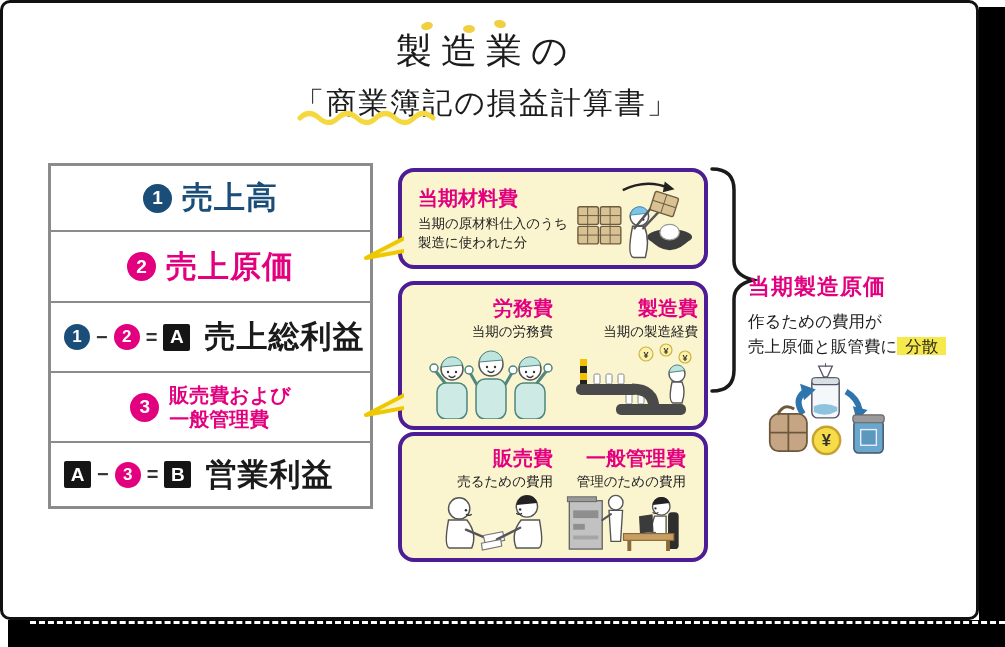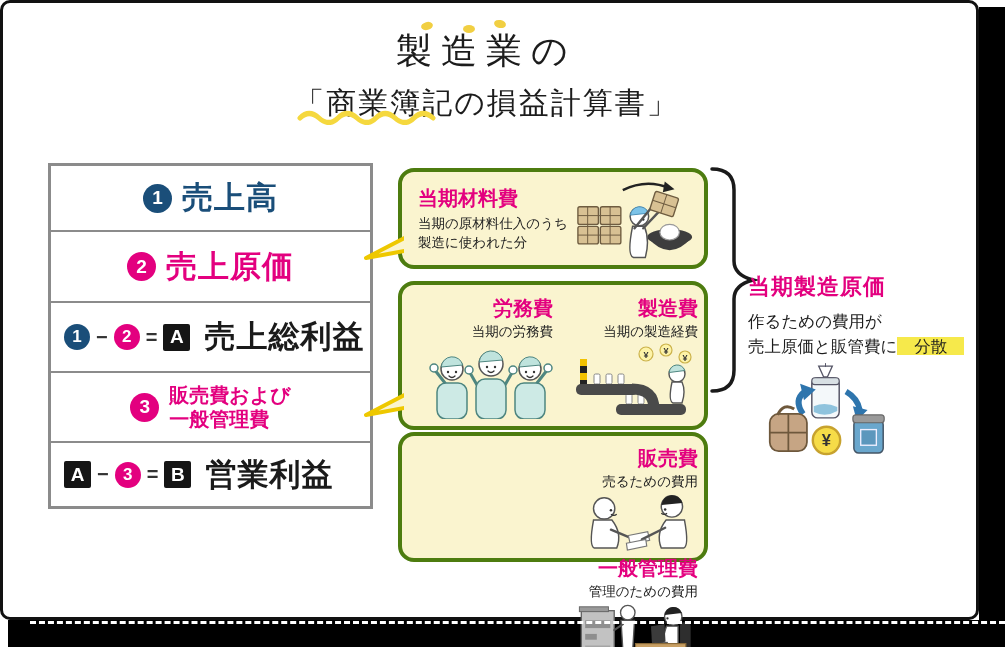--- a/index.html
+++ b/index.html
@@ -36,39 +36,39 @@
   .circle.sm { width:26px; height:26px; font-size:17px; }
   .square { width:27px; height:27px; background:#151515; color:#fff; font-weight:bold; font-size:19px;
             display:flex; align-items:center; justify-content:center; border-radius:2px; flex:0 0 auto;}
   .row-label { font-weight:bold; font-size:31px; letter-spacing:1px; }
   .row-label.blue { color:#1a4e79; } .row-label.pink { color:#e3007f; } .row-label.dark { color:#1a1a1a; margin-left:8px; }
   .op { font-weight:bold; font-size:20px; color:#333; }
   .two-line { font-weight:bold; font-size:20px; color:#e3007f; line-height:1.2; text-align:left; }
 
   
   .bubble { position:absolute; left:398px; width:310px; background:#faf4cf;
-            border:4px solid #4d7c0f; border-radius:16px; box-sizing:border-box; z-index:2; }
+            border:4px solid #4c1d95; border-radius:16px; box-sizing:border-box; z-index:2; }
   #bubble-materials { top:168px; height:101px; display:flex; align-items:center; padding:6px 8px 6px 16px; }
   .bm-text { flex:1; }
   .b-title { font-size:20px; font-weight:bold; color:#e3007f; }
   .b-body  { font-size:13.5px; color:#222; line-height:1.35; margin-top:3px; }
   #bubble-labor-mfg   { top:281px; height:149px; display:flex; padding:10px 6px 4px; }
-  #bubble-selling-admin { top:432px; height:130px; display:flex; padding:9px 6px 4px;flex-direction:column; }
+  #bubble-selling-admin { top:432px; height:130px; display:flex; padding:9px 18px 4px; }
   .bubble-col { flex:1; text-align:right; }
   .bubble-col .b-body { margin-top:1px; }
   .tail { position:absolute; z-index:3; }
   #tail-1 { left:362px; top:233px; }
   #tail-2 { left:362px; top:390px; }
 
   
   #brace { position:absolute; left:706px; top:164px; z-index:2;}
   .annotation { position:absolute; left:748px; top:272px; width:226px; z-index:2;}
   .anno-title { font-size:22px; font-weight:bold; color:#e3007f; letter-spacing:1px; }
   .anno-body  { font-size:16.5px; color:#1c1c1c; line-height:1.5; margin-top:7px; }
-  .hl { background:#f6e94b; padding:0 17px; }
+  .hl { background:#f6e94b; padding:0 8px; }
   .anno-illus { margin:4px 0 0 12px; }
 </style>
 </head>
 <body>
 
 <div class="canvas">
 
   <div class="shadow-right"></div>
   <div class="shadow-bottom"></div>
   <div class="corner-patch"></div>

